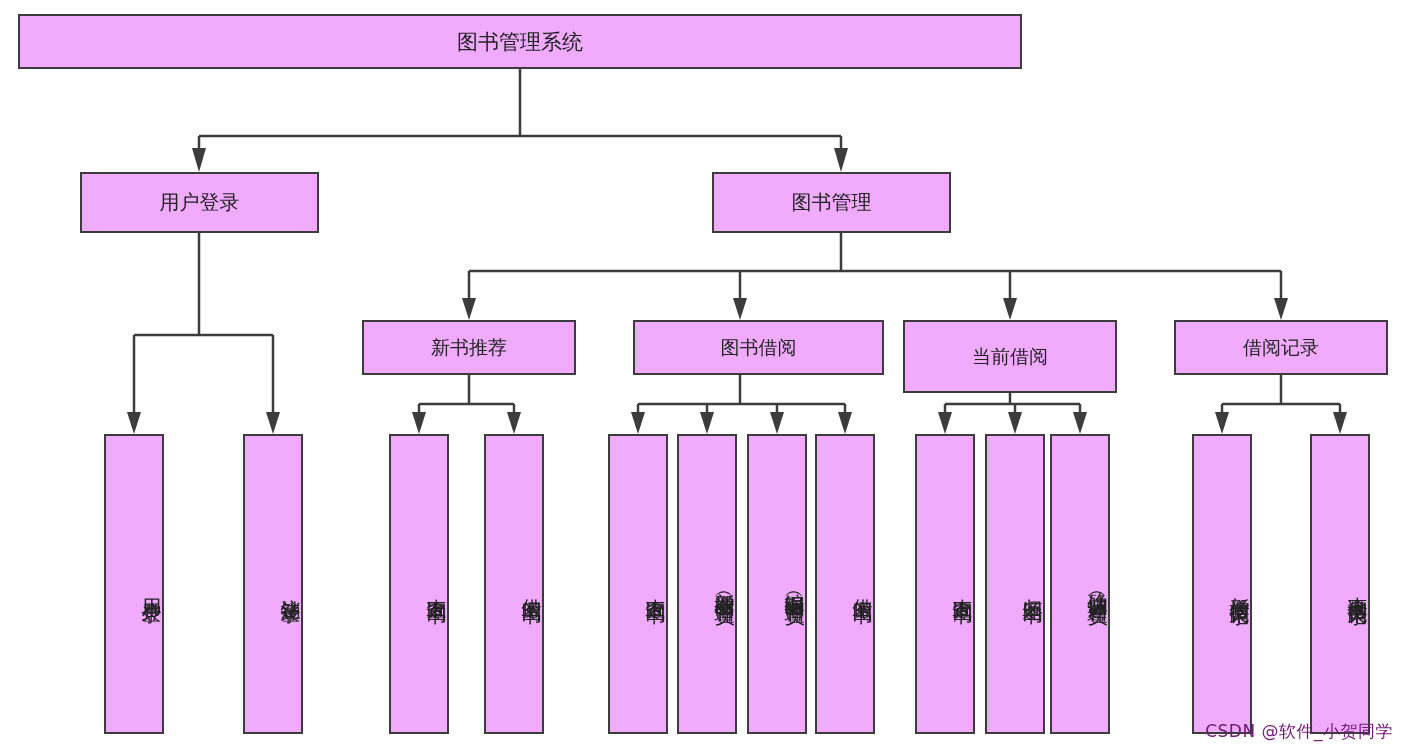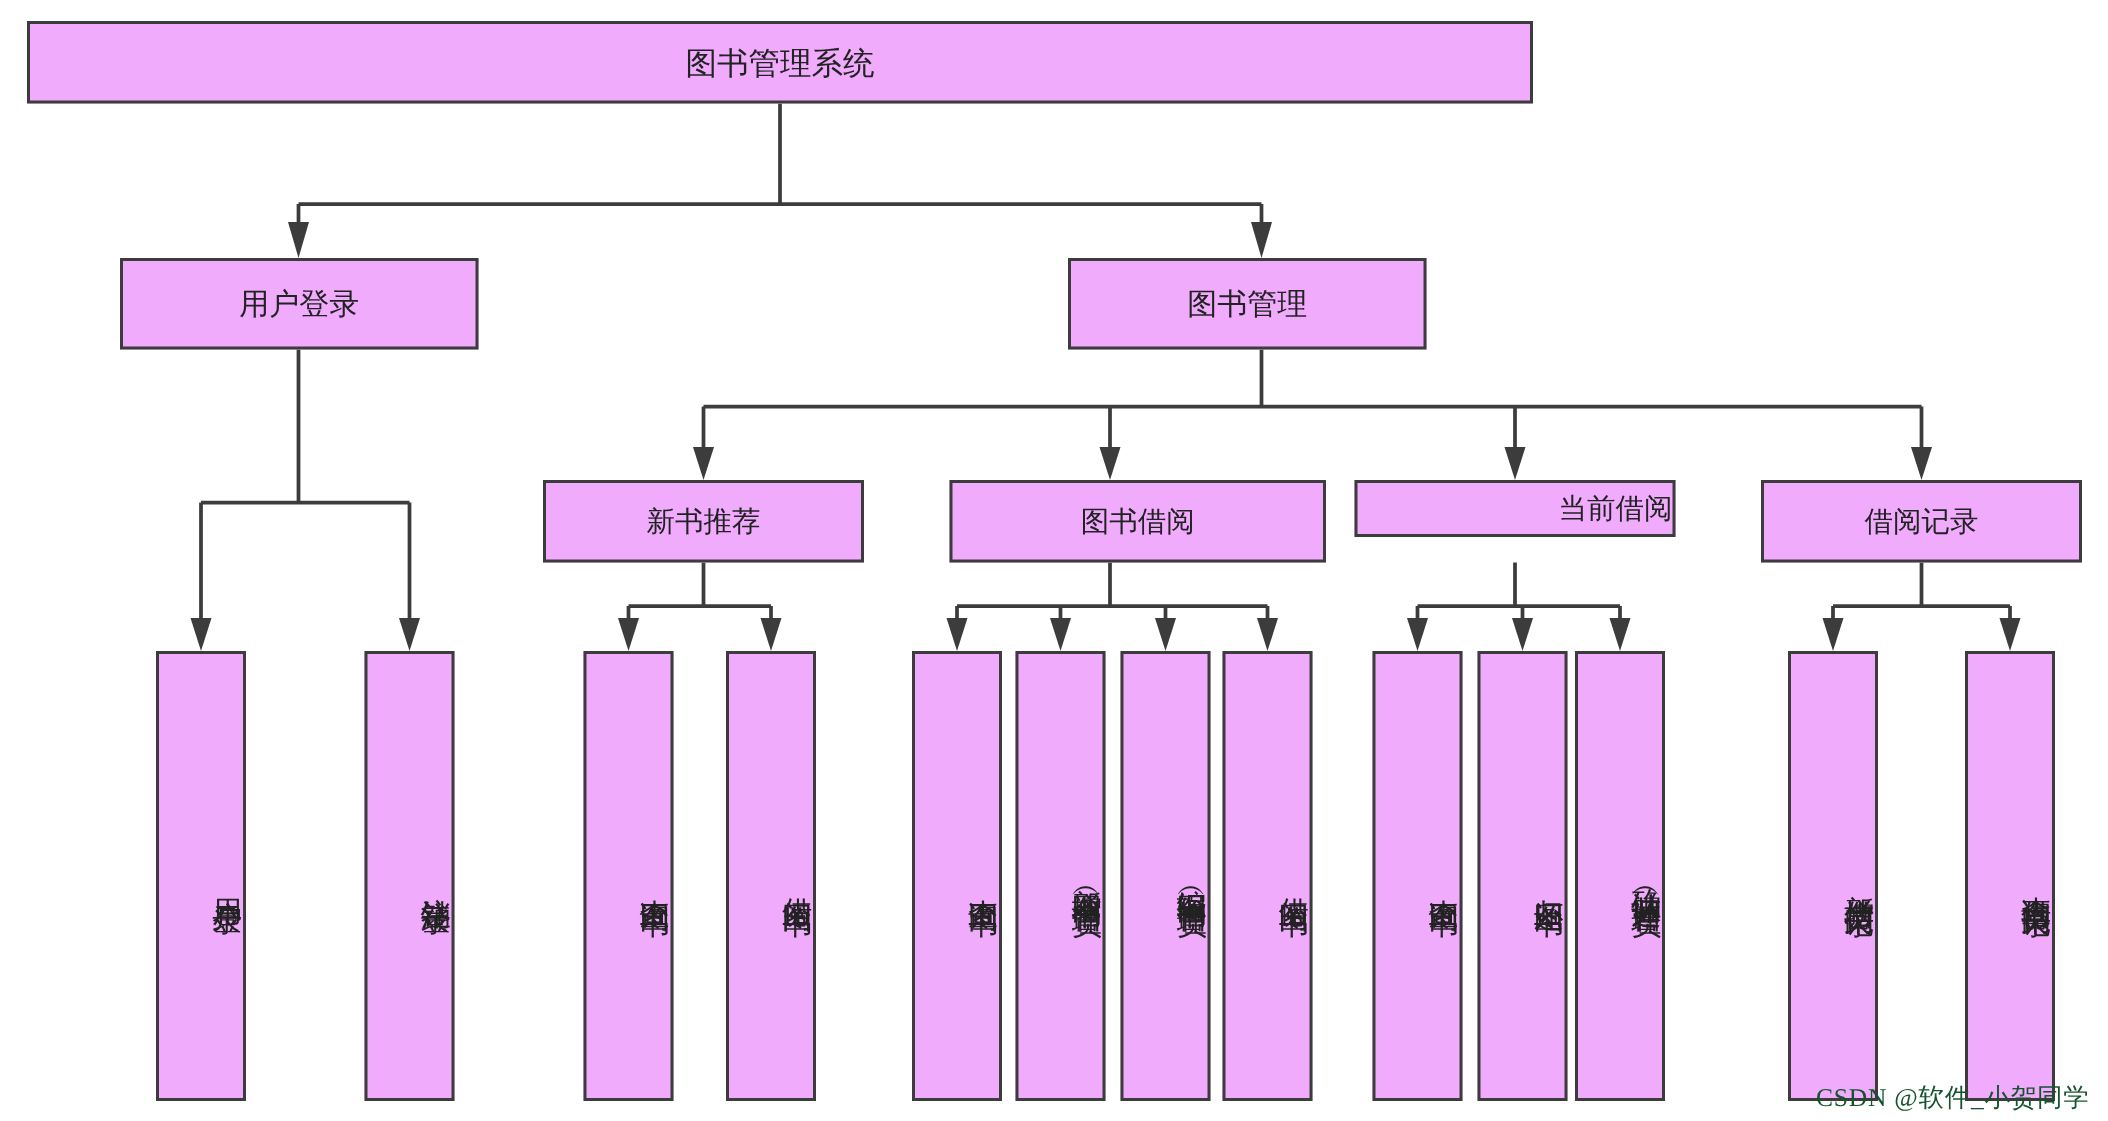--- a/index.html
+++ b/index.html
@@ -48,25 +48,24 @@
   }
   .leaf-text{
     display:block;
     white-space:nowrap;
   }
   .watermark{
     position:absolute;
     right:12px;
     bottom:4px;
     font-size:17px;
-    color:#14532d;
+    color:#701a75;
     letter-spacing:0.5px;
     z-index:5;
     user-select:none;
-    font-family:Liberation Serif, serif;
   }
   svg.links{
     position:absolute;left:0;top:0;width:1405px;height:747px;
     z-index:1;
     pointer-events:none;
   }
 </style>
 </head>
 <body>
 
@@ -156,21 +155,21 @@
   <div class="node lvl1" style="left:712px;top:172px;width:239px;height:61px;">
     <span>图书管理</span>
   </div>
 
   <div class="node lvl2" style="left:362px;top:320px;width:214px;height:55px;">
     <span>新书推荐</span>
   </div>
   <div class="node lvl2" style="left:633px;top:320px;width:251px;height:55px;">
     <span>图书借阅</span>
   </div>
-  <div class="node lvl2" style="left:903px;top:320px;width:214px;height:38px;justify-content:flex-end;">
+  <div class="node lvl2" style="left:903px;top:320px;width:214px;height:73px;">
     <span>当前借阅</span>
   </div>
   <div class="node lvl2" style="left:1174px;top:320px;width:214px;height:55px;font-family:Liberation Mono, monospace;">
     <span>借阅记录</span>
   </div>
 
   <div class="node leaf" style="left:104px;top:434px;width:60px;height:300px;">
     <span class="leaf-text">用户登录</span>
   </div>
   <div class="node leaf" style="left:243px;top:434px;width:60px;height:300px;">

